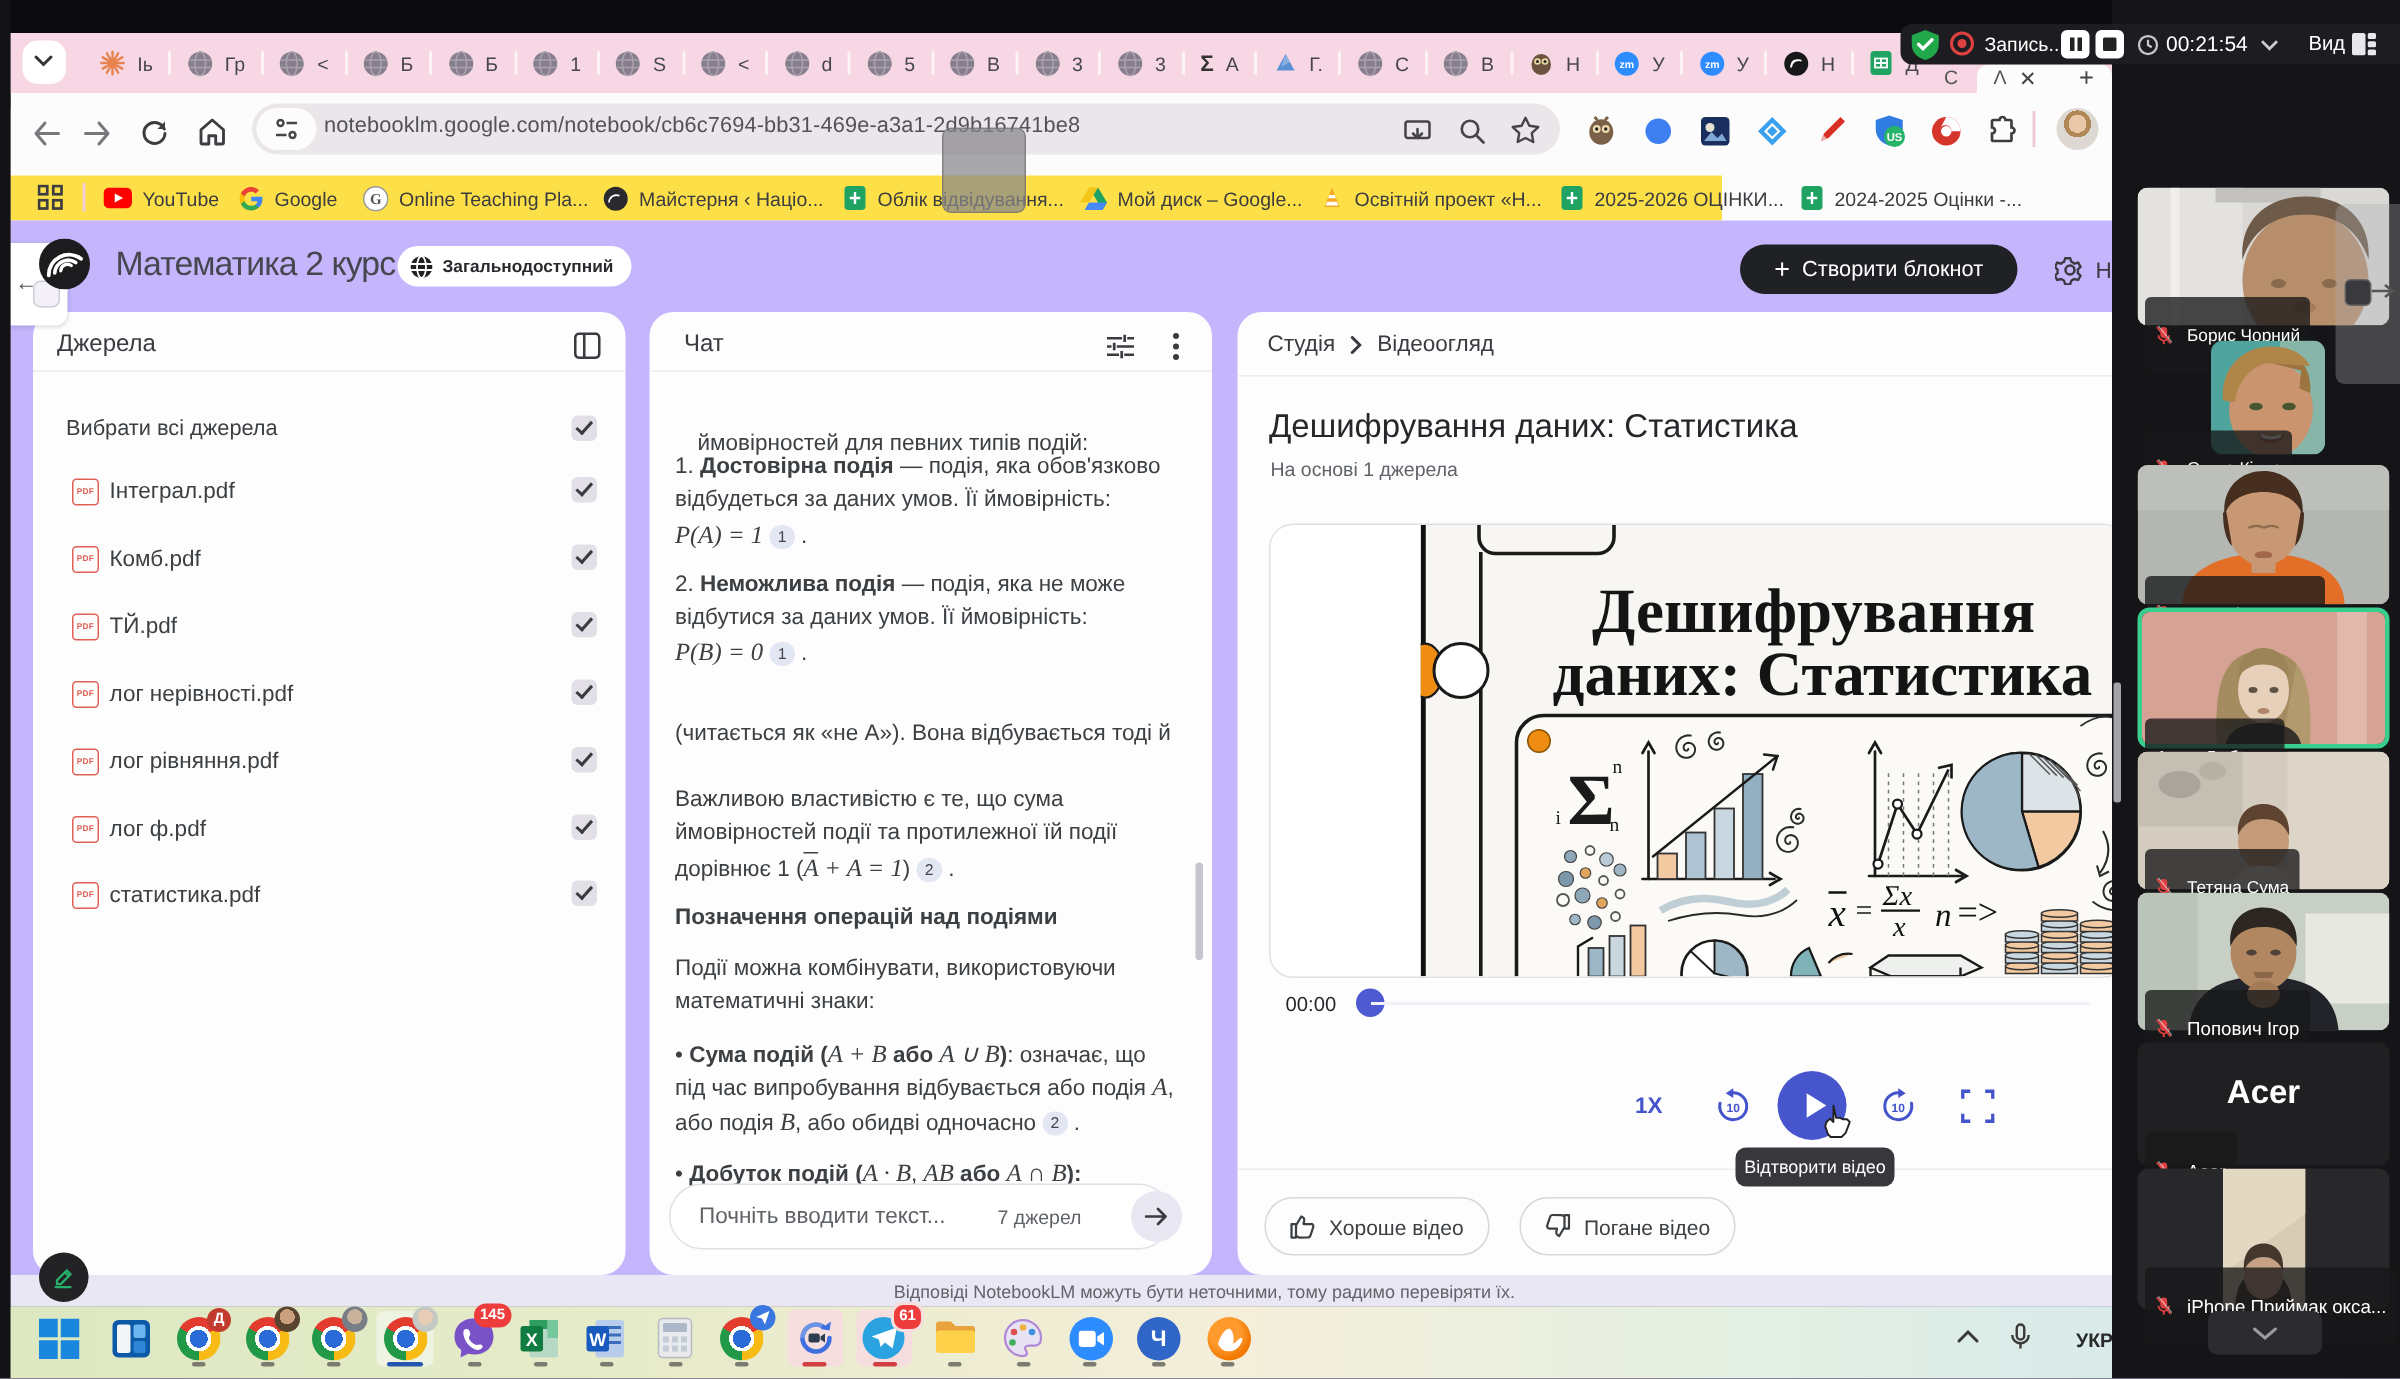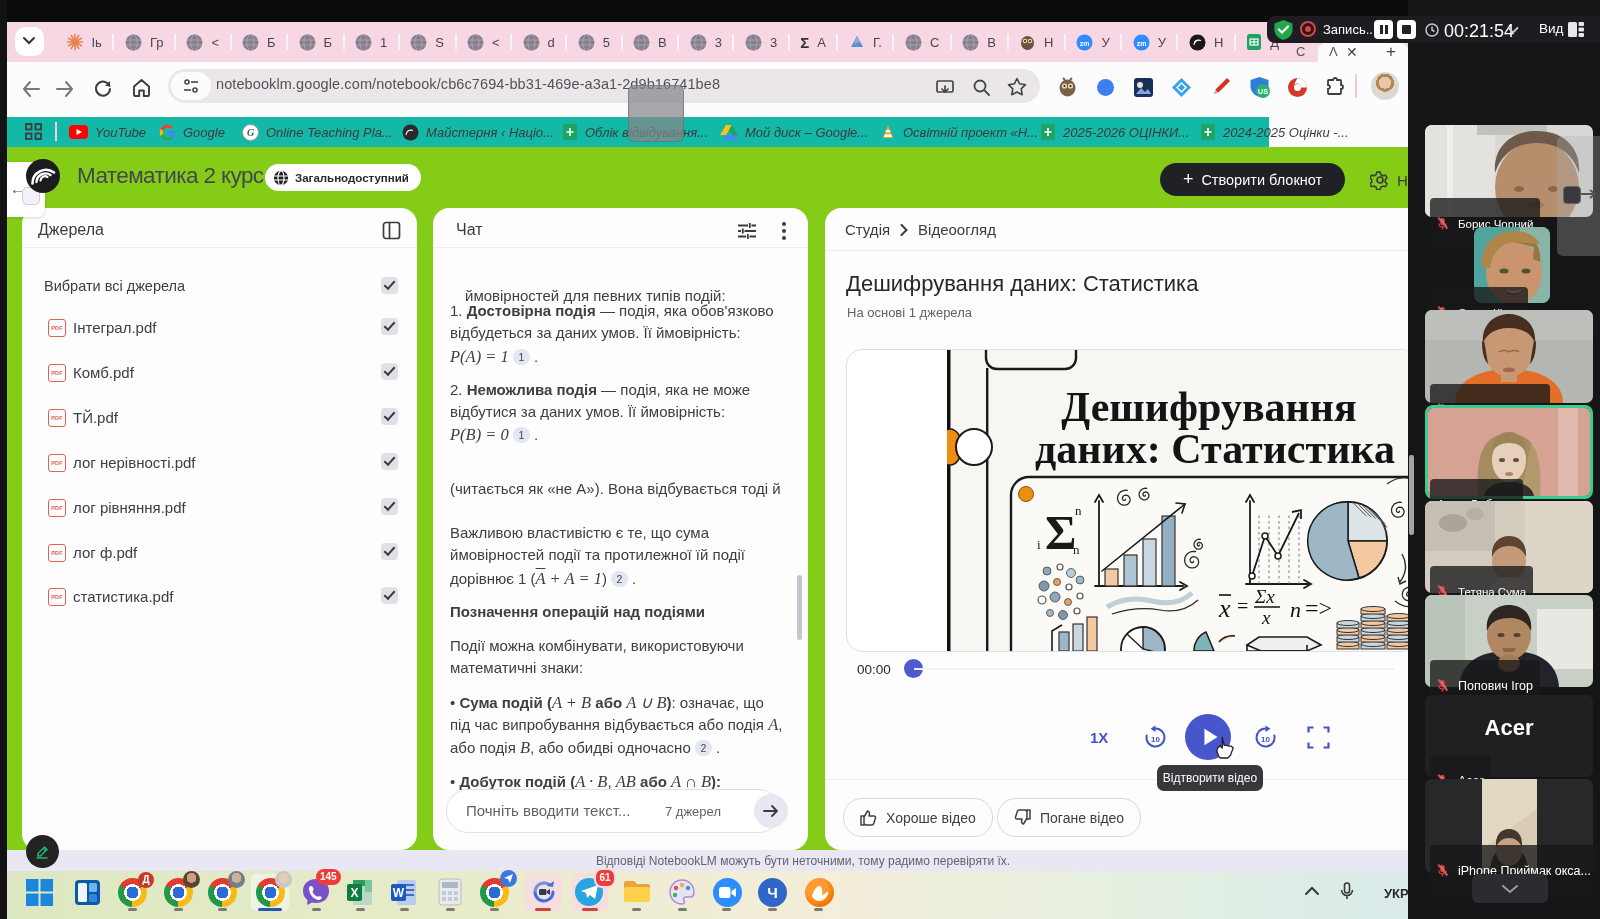--- a/index.html
+++ b/index.html
@@ -301,21 +301,21 @@
         <circle cx="10.5" cy="10.5" r="9.5" fill="#d5362c"></circle>
         <path d="M10.5 1a9.5 9.5 0 0 1 9.5 9.5H14a4 4 0 0 0-7.8-1.3z" fill="#fff"></path>
         <circle cx="10.5" cy="10.5" r="3.5" fill="#fff"></circle>
       </svg>
     <svg class="abs" style="left:1318px;top:15px;" width="20" height="20" viewBox="0 0 20 20">
         <path d="M8 3a2 2 0 0 1 4 0h3a1 1 0 0 1 1 1v4a2 2 0 0 1 0 4v4a1 1 0 0 1-1 1H4a1 1 0 0 1-1-1v-4a2 2 0 0 0 0-4V4a1 1 0 0 1 1-1z" stroke="#3c3c41" stroke-width="1.8" fill="none"></path>
       </svg>
     <div class="abs" style="left:1348px;top:12px;width:2px;height:24px;background:#f0c9d8;"></div>
     <div class="abs" style="left:1364px;top:10px;width:28px;height:28px;border-radius:50%;background:radial-gradient(circle at 50% 38%,#e8c8a8 0 6px,#b08858 6px 9px,#ddd8d2 9px);"></div>
   </div>
-  <div id="bookmarks" class="abs" style="left:0;top:95px;width:1262px;height:30px;background:#14b8a6;font-style:italic;">
+  <div id="bookmarks" class="abs" style="left:0;top:95px;width:1141px;height:30px;background:#fde047;">
     <svg class="abs" style="left:18px;top:6px;" width="17" height="17" viewBox="0 0 17 17">
         <g fill="none" stroke="#3c3c41" stroke-width="1.8">
           <rect x="1" y="1" width="5.5" height="5.5"></rect>
           <rect x="10.5" y="1" width="5.5" height="5.5"></rect>
           <rect x="1" y="10.5" width="5.5" height="5.5"></rect>
           <rect x="10.5" y="10.5" width="5.5" height="5.5"></rect>
         </g>
       </svg>
     <div class="abs" style="left:48px;top:5px;width:2px;height:19px;background:#f2ced9;"></div>
     <div class="bmk" style="left:62px;">
@@ -381,21 +381,21 @@
       </div>
     <div class="bmk" style="left:1193px;">
         <svg width="16" height="16" viewBox="0 0 16 16">
           <rect x="1" y="0" width="14" height="16" rx="2.5" fill="#1ea362"></rect>
           <path d="M8 4v8M4.5 8h7" stroke="#fff" stroke-width="1.6"></path>
         </svg>
         <span>2024-2025 Оцінки -...</span>
       </div>
   </div>
   <div class="abs" style="left:621px;top:63px;width:54px;height:55px;background:rgba(135,135,138,.72);border:1px solid rgba(100,100,104,.5);border-radius:6px;z-index:5;"></div>
-  <div id="page" class="abs" style="left:0;top:125px;width:1401px;height:724px;background:#84cc16;overflow:hidden;">
+  <div id="page" class="abs" style="left:0;top:125px;width:1401px;height:724px;background:#c4b5fd;overflow:hidden;">
     <svg class="abs" style="left:19px;top:12px;z-index:8;" width="34" height="34" viewBox="0 0 34 34">
         <circle cx="17" cy="17" r="17" fill="#1c1c1e"></circle>
         <g fill="none" stroke="#fff" stroke-linecap="round">
           <path d="M6.5 24.5A13.5 13.5 0 0 1 28 13.5" stroke-width="2.6"></path>
           <path d="M10.5 23A9 9 0 0 1 24.5 16" stroke-width="2.4"></path>
           <path d="M14.5 21.5a4.5 4.5 0 0 1 7-3.5" stroke-width="2.2"></path>
         </g>
       </svg>
     <div class="abs" style="left:70px;top:16px;font-size:22.5px;color:#46464f;letter-spacing:-.6px;">Математика 2 курс</div>
     <div class="abs" style="left:258px;top:17px;height:27px;background:#fff;border-radius:14px;display:flex;align-items:center;padding:0 12px 0 8px;gap:6px;">
@@ -695,21 +695,21 @@
           </g>
         </svg>
       <div class="abs" style="left:0;top:571px;width:590px;height:1px;background:#ececf2;"></div>
       <div class="abs" style="left:332px;top:557px;width:106px;height:26px;background:#38383c;border-radius:7px;color:#fff;font-size:12px;display:flex;align-items:center;justify-content:center;z-index:3;">Відтворити відео</div>
       <div class="abs" style="left:18px;top:590px;height:37px;border:1.5px solid #d7d7dd;border-radius:19px;display:flex;align-items:center;padding:0 16px;gap:9px;font-size:14px;color:#3c4043;">
         <svg width="17" height="17" viewBox="0 0 17 17">
             <path d="M1 7h3v9H1zM4 15V8l3.5-6 1 .5a2 2 0 0 1 1 2L9 7h5a1.5 1.5 0 0 1 1.5 2l-1.8 5.5A2 2 0 0 1 11.8 16H6z" fill="none" stroke="#3c4043" stroke-width="1.5" stroke-linejoin="round"></path>
           </svg>
         Хороше відео
       </div>
-      <div class="abs" style="left:172px;top:590px;height:37px;border:1.5px solid #d7d7dd;border-radius:19px;display:flex;align-items:center;padding:0 16px;gap:9px;font-size:14px;color:#3c4043;text-align:right;">
+      <div class="abs" style="left:188px;top:590px;height:37px;border:1.5px solid #d7d7dd;border-radius:19px;display:flex;align-items:center;padding:0 16px;gap:9px;font-size:14px;color:#3c4043;text-align:right;">
         <svg width="17" height="17" viewBox="0 0 17 17" style="transform:rotate(180deg);">
             <path d="M1 7h3v9H1zM4 15V8l3.5-6 1 .5a2 2 0 0 1 1 2L9 7h5a1.5 1.5 0 0 1 1.5 2l-1.8 5.5A2 2 0 0 1 11.8 16H6z" fill="none" stroke="#3c4043" stroke-width="1.5" stroke-linejoin="round"></path>
           </svg>
         Погане відео
       </div>
     </div>
     <div class="abs" style="left:0;top:703px;width:1401px;height:21px;background:#e8e7f3;font-size:12px;color:#63636b;">
         <div style="position:absolute;left:0;top:4px;width:1592px;text-align:center;">Відповіді NotebookLM можуть бути неточними, тому радимо перевіряти їх.</div>
       </div>
   </div>
@@ -1037,21 +1037,21 @@
   <div class="abs" style="left:56px;top:6px;color:#fff;font-size:13px;">Запись...</div>
   <div class="abs" style="left:107px;top:4px;width:19px;height:19px;background:#fff;border-radius:4px;"></div>
   <div class="abs" style="left:113px;top:9px;width:2.5px;height:9px;background:#222;"></div>
   <div class="abs" style="left:118px;top:9px;width:2.5px;height:9px;background:#222;"></div>
   <div class="abs" style="left:130px;top:4px;width:19px;height:19px;background:#fff;border-radius:4px;"></div>
   <div class="abs" style="left:135px;top:9px;width:9px;height:9px;background:#222;border-radius:1px;"></div>
   <svg class="abs" style="left:158px;top:7px;" width="14" height="14" viewBox="0 0 14 14">
       <circle cx="7" cy="7" r="6" fill="none" stroke="#c8c8cc" stroke-width="1.5"></circle>
       <path d="M7 3.5V7l2.5 1.5" stroke="#c8c8cc" stroke-width="1.5" fill="none"></path>
     </svg>
-  <div class="abs" style="left:177px;top:5px;color:#fff;font-size:18px;">00:21:54</div>
+  <div class="abs" style="left:177px;top:5px;color:#fff;font-size:14px;">00:21:54</div>
   <svg class="abs" style="left:240px;top:10px;" width="12" height="8" viewBox="0 0 12 8">
       <path d="M1 1.5l5 5 5-5" stroke="#ccc" stroke-width="1.8" fill="none"></path>
     </svg>
   <div class="abs" style="left:272px;top:5px;color:#fff;font-size:13.5px;">Вид</div>
   <svg class="abs" style="left:301px;top:6px;" width="16" height="15" viewBox="0 0 16 15">
       <rect x="0" y="0" width="9" height="15" rx="1.5" fill="#e8e8ec"></rect>
       <rect x="10.5" y="0" width="5.5" height="4" rx="1" fill="#e8e8ec"></rect>
       <rect x="10.5" y="5.5" width="5.5" height="4" rx="1" fill="#e8e8ec"></rect>
       <rect x="10.5" y="11" width="5.5" height="4" rx="1" fill="#e8e8ec"></rect>
     </svg>

